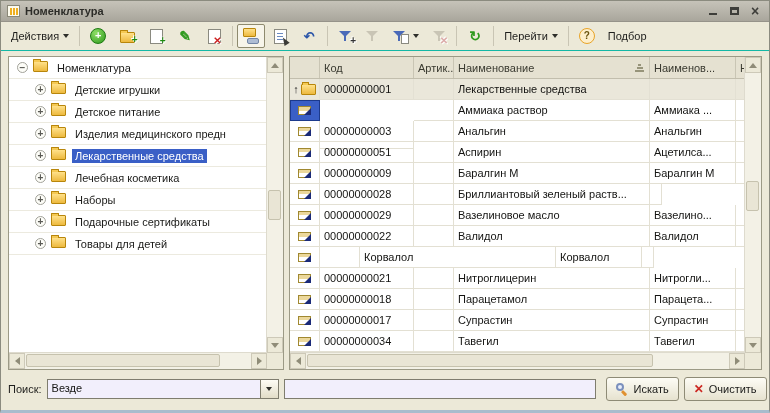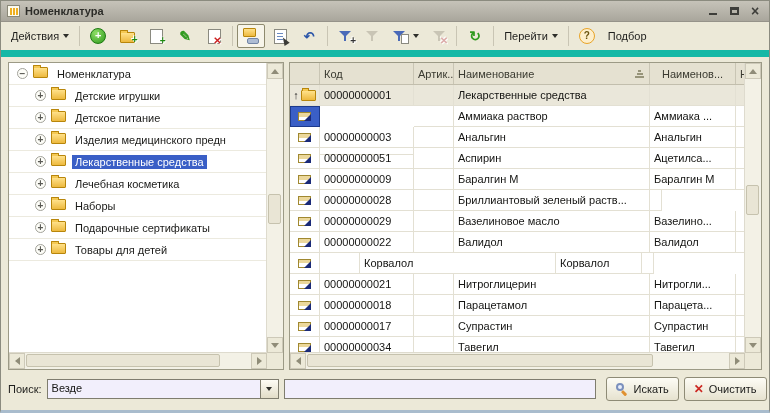--- a/index.html
+++ b/index.html
@@ -12,21 +12,21 @@
     align-items:flex-end;justify-content:center;padding:1px;box-sizing:border-box;}
   .app-icon i{width:2px;background:#f0b020;border-top:1px solid #c8positive0;}
   .app-icon i{height:7px;}
   .title-text{font-size:11px;font-weight:bold;color:#2c2c28;flex:1;}
   .winbtn{width:16px;height:14px;display:flex;align-items:center;justify-content:center;color:#3e3e3a;cursor:default;}
   .wb-min i{display:block;width:8px;height:2px;background:#3e3e3a;margin-top:6px;}
   .wb-max i{display:block;width:9px;height:8px;border:2px solid #3e3e3a;border-top-width:3px;box-sizing:border-box;}
   .wb-close{font-size:14px;font-weight:bold;line-height:10px;}
   
   .toolbar{flex:none;height:28px;display:flex;align-items:center;padding:0 4px;gap:1px;
-    background:#ece9d8;border-bottom:7px solid #14b8a6;}
+    background:#ece9d8;border-bottom:1px solid #14b8a6;}
   .tsep{width:1px;height:20px;background:#c9c5b4;margin:0 3px;flex:none;}
   .tbtn{display:flex;align-items:center;gap:4px;height:22px;padding:0 5px;font-size:11px;color:#1e1e1c;
     border:1px solid transparent;border-radius:2px;flex:none;cursor:default;}
   .tbtn.pressed{border:1px solid #8e8a6e;background:#f7f5ea;}
   .dd{width:0;height:0;border-left:3px solid transparent;border-right:3px solid transparent;border-top:4px solid #2e2e2a;}
   
   .ic{position:relative;width:16px;height:16px;display:flex;align-items:center;justify-content:center;flex:none;}
   .plus-circle{width:14px;height:14px;border-radius:50%;background:radial-gradient(circle at 35% 30%,#8ede66,#2f9a1e);
     border:1px solid #1d7a12;color:#fff;font-weight:bold;font-size:11px;line-height:12px;text-align:center;}
   .fold{position:relative;width:13px;height:9px;background:linear-gradient(#ffe18a,#edb93e);
@@ -336,21 +336,21 @@
               <span>Артик...</span>
             </div>
             <div class="th" style="width: 196px;">
               <span>Наименование</span>
               <span class="sort-ic">
                 <i class="b1"></i>
                 <i class="b2"></i>
                 <i class="b3"></i>
               </span>
             </div>
-            <div class="th" style="width: 86px; justify-content: center;">
+            <div class="th" style="width: 86px;">
               <span>Наименов...</span>
             </div>
             <div class="th" style="width: 12px;">
               <span>Н</span>
             </div>
           </div>
           <div class="trow group">
             <div class="td iconcell" style="width: 30px;">
               <span class="up-arrow">↑</span>
               <span class="grp-fold"></span>

